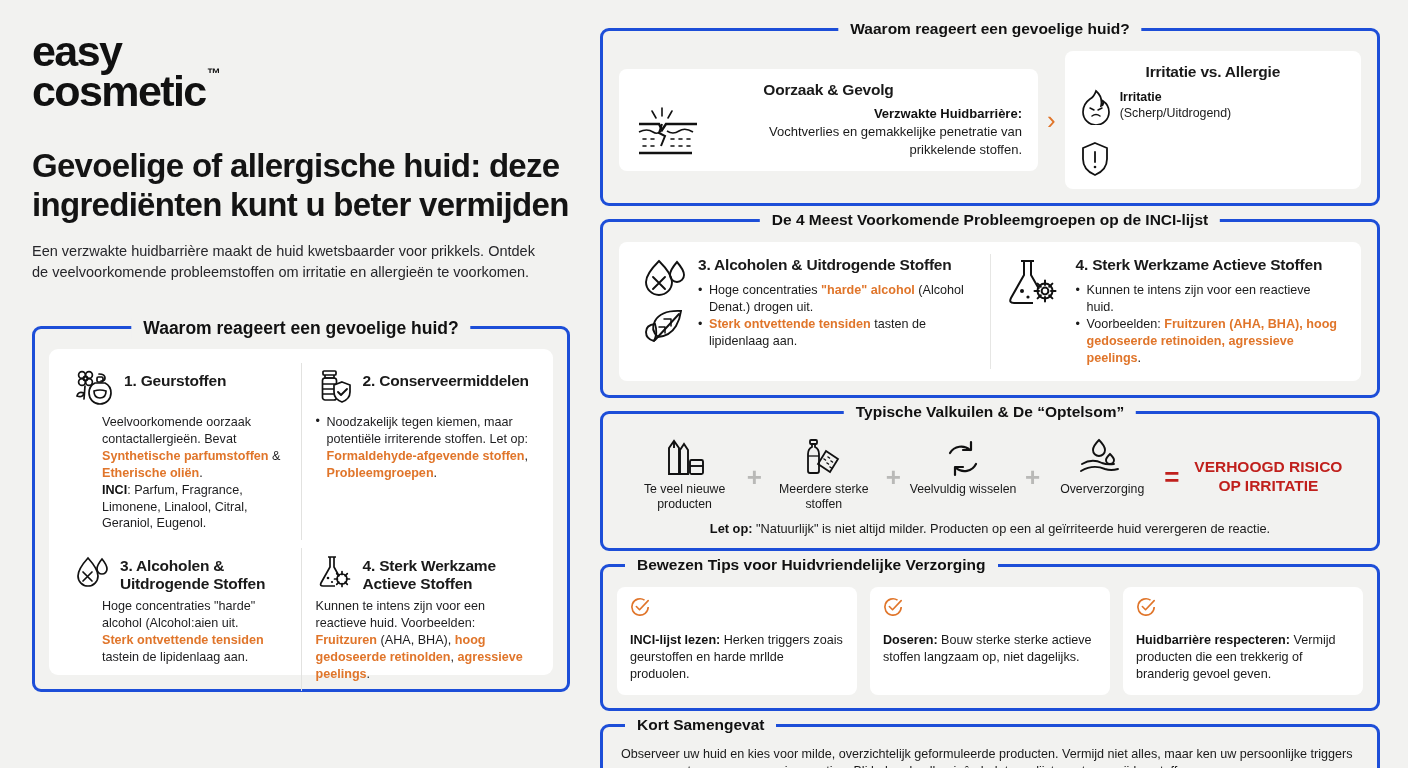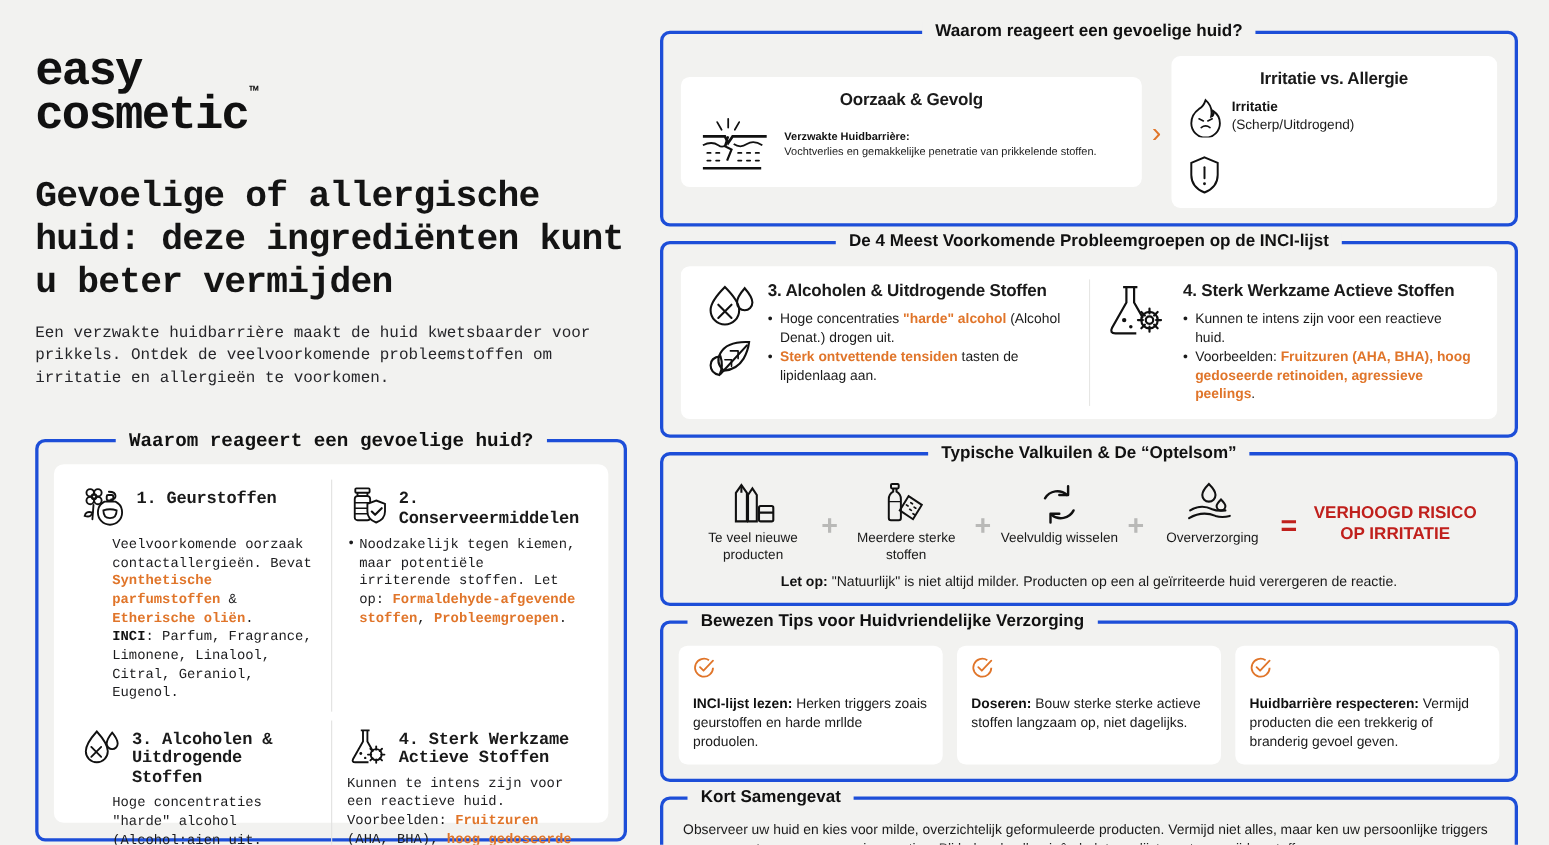--- a/index.html
+++ b/index.html
@@ -6,21 +6,21 @@
   html,body{width:1408px;height:768px;overflow:hidden}
   body{
     background:#f2f2f0;
     font-family:"Liberation Sans","DejaVu Sans",sans-serif;
     color:#1a1a1a;
     -webkit-font-smoothing:antialiased;
   }
   .page{position:relative;width:1408px;height:768px;display:flex;}
 
   
-  .left{width:600px;padding:45px 30px 0 32px;flex:none;position:relative;font-family:Liberation Mono, monospace;}
+  .left{width:600px;padding:32px 30px 0 32px;flex:none;position:relative;}
   .logo{font-weight:bold;font-size:43px;line-height:0.92;letter-spacing:-1.6px;color:#111;position:relative;display:inline-block;}
   .logo .tm{font-size:14px;font-weight:bold;letter-spacing:0;vertical-align:super;position:relative;top:-12px;left:1px;}
   .headline{margin-top:36px;font-size:33px;line-height:1.18;font-weight:bold;letter-spacing:-0.7px;color:#141414;}
   .lede{margin-top:16px;font-size:14.5px;line-height:1.42;color:#26262a;max-width:520px;}
 
   
   .panel{position:relative;border:3px solid #1d4ed8;border-radius:9px;background:#f2f2f0;}
   .panel > .legend{
     position:absolute;top:-11px;background:#f2f2f0;padding:0 12px;
     font-weight:bold;color:#111;white-space:nowrap;
@@ -49,21 +49,21 @@
   .right{flex:1;padding:28px 28px 0 0;display:flex;flex-direction:column;gap:13px;}
   .right .panel > .legend{font-size:15.5px;}
 
   .why{padding:20px 16px 14px;}
   .why-row{display:flex;align-items:center;gap:0;}
   .wcard{background:#fff;border-radius:8px;padding:12px 16px;}
   .wcard.a{width:419px;}
   .wcard.b{flex:1;}
   .wtitle{font-size:15.5px;font-weight:bold;text-align:center;letter-spacing:-0.2px;}
   .wbody{display:flex;align-items:center;gap:12px;margin-top:6px;}
-  .wtext{font-size:10px;line-height:1.36;}
+  .wtext{font-size:13px;line-height:1.36;text-align:right;}
   .chev{color:#e0752a;font-size:26px;font-weight:300;padding:0 9px;line-height:1;}
   .ia-row{display:flex;gap:16px;margin-top:8px;justify-content:space-between;flex-direction:column;}
   .ia{display:flex;gap:9px;align-items:flex-start;flex:1;}
   .ia .txt{font-size:12.4px;line-height:1.3;}
 
   .groups{padding:20px 16px 14px;}
   .groups .inner{background:#fff;border-radius:8px;display:flex;padding:12px 6px;}
   .gcell{flex:1;padding:2px 16px;display:flex;gap:11px;}
   .gcell + .gcell{border-left:1px solid #e6e6e4;}
   .gicons{display:flex;flex-direction:column;gap:6px;align-items:center;padding-top:2px;}

